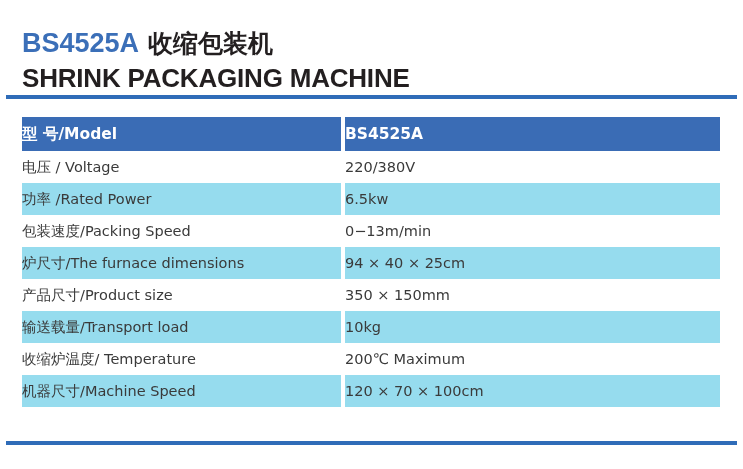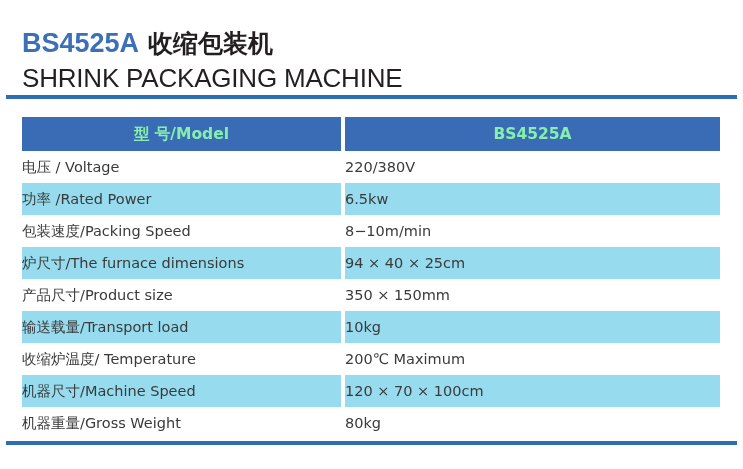--- a/index.html
+++ b/index.html
@@ -38,21 +38,21 @@
     color: #3b6fb8;
   }
   .title-cn-text {
     color: #231f20;
     padding-left: 9px;
     font-family: "DejaVu Sans", "Liberation Sans", sans-serif;
     font-size: 25px;
   }
   .title-en {
     font-size: 26px;
-    font-weight: normal;
+    font-weight: bold;
     line-height: 32px;
     color: #231f20;
     letter-spacing: -0.2px;
     white-space: nowrap;
     margin-top: 1px;
   }
 
   
   .rule {
     position: absolute;
@@ -86,25 +86,24 @@
   }
   .col-label { width: 319px; }
   .col-gap   { width: 4px; }
   .col-value { width: 375px; }
 
   .cell-label { padding-left: 14px; }
   .cell-value { padding-left: 82px; }
 
   tr.row-header td {
     background: #3a6cb5;
-    color: #86efac;
+    color: #ffffff;
     font-weight: bold;
     font-size: 15.5px;
     height: 34px;
-    text-align: center;
   }
   tr.row-header td.gap { background: #ffffff; }
 
   tr.row-tint td { background: #96dcee; margin-left: 23px; }
   tr.row-tint td.gap { background: #ffffff; }
 
   tr.row-plain td { background: #ffffff; margin-left: 40px; }
 
   td.gap { background: #ffffff; }
 </style>
@@ -143,21 +142,21 @@
 
       <tr class="row-tint">
         <td class="cell-label">功率 /Rated Power</td>
         <td class="gap"></td>
         <td class="cell-value">6.5kw</td>
       </tr>
 
       <tr class="row-plain">
         <td class="cell-label">包装速度/Packing  Speed</td>
         <td class="gap"></td>
-        <td class="cell-value">8−10m/min</td>
+        <td class="cell-value">0−13m/min</td>
       </tr>
 
       <tr class="row-tint">
         <td class="cell-label">炉尺寸/The furnace dimensions</td>
         <td class="gap"></td>
         <td class="cell-value">94 × 40 × 25cm</td>
       </tr>
 
       <tr class="row-plain">
         <td class="cell-label">产品尺寸/Product size</td>
@@ -176,23 +175,18 @@
         <td class="gap"></td>
         <td class="cell-value">200℃  Maximum</td>
       </tr>
 
       <tr class="row-tint">
         <td class="cell-label">机器尺寸/Machine Speed</td>
         <td class="gap"></td>
         <td class="cell-value">120 × 70 × 100cm</td>
       </tr>
 
-      <tr class="row-plain">
-        <td class="cell-label">机器重量/Gross Weight</td>
-        <td class="gap"></td>
-        <td class="cell-value">80kg</td>
-      </tr>
     </tbody>
   </table>
 
   <div class="rule rule-bottom"></div>
 
 </div>
 
 </body></html>

